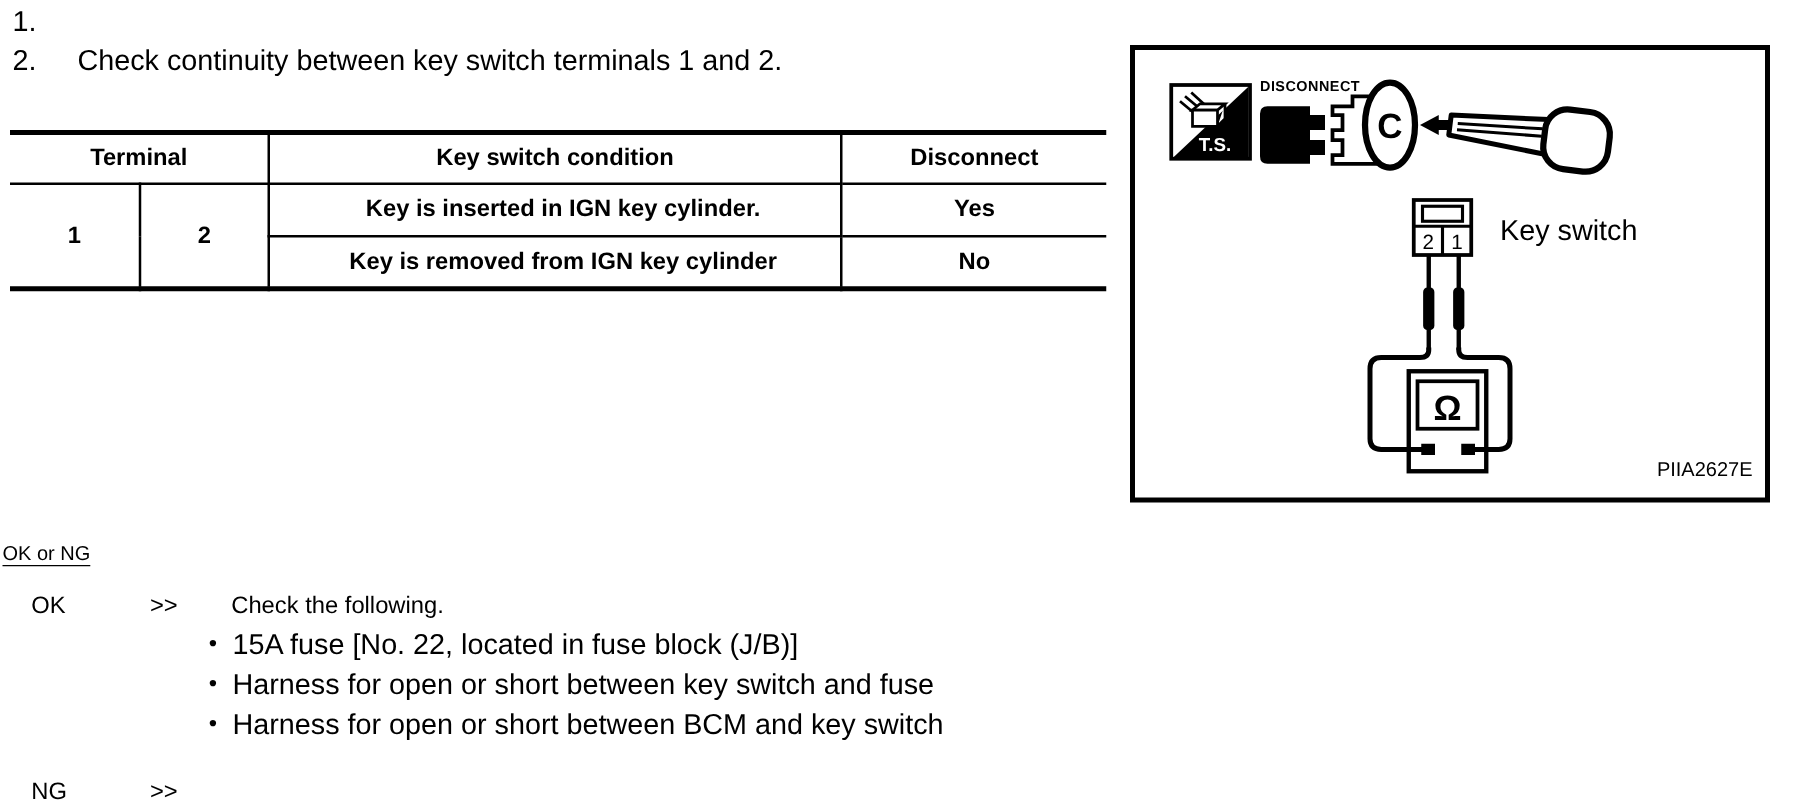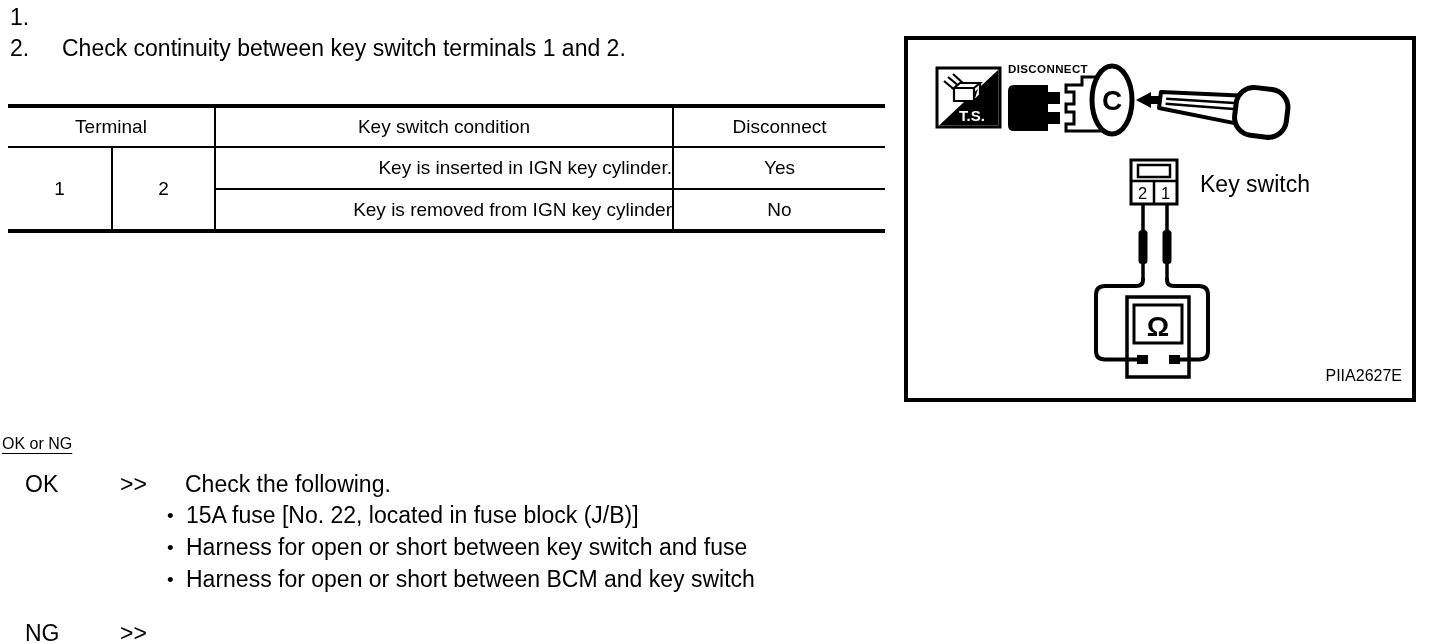--- a/index.html
+++ b/index.html
@@ -8,37 +8,37 @@
 
   
   .steps { position: absolute; left: 10px; top: 2px; font-size: 23px; }
   .step { display: flex; line-height: 31px; }
   .step-num { width: 52px; }
 
   
   .dtable { position: absolute; left: 8px; top: 104px; width: 877px;
             border-collapse: collapse; table-layout: fixed;
             border-top: 4px solid #000; border-bottom: 4px solid #000; font-size: 19px; }
-  .dtable th, .dtable td { border: 2px solid #000; font-weight: normal; text-align: center; padding: 0; }
+  .dtable th, .dtable td { border: 2px solid #000; font-weight: bold; text-align: center; padding: 0; }
   .dtable th { height: 41px; }
   .dtable td { height: 42px; }
   .dtable .no-l { border-left: none; }
   .dtable .no-r { border-right: none; }
-  .dtable .cond { text-align: right; padding-left: 13px; }
+  .dtable .cond { text-align: center; padding-left: 13px; }
 
   
   .figure { position: absolute; left: 904px; top: 36px; width: 512px; height: 366px;
             border: 4px solid #000; background: #fff; }
   .figure svg { display: block; width: 504px; height: 358px; }
   .figure text { font-family: "Liberation Sans", sans-serif; }
 
   
   .result-heading { position: absolute; left: 2px; top: 435px; font-size: 16px;
                     text-decoration: underline; text-underline-offset: 4px; }
-  .result-row { position: absolute; left: 25px; display: flex; font-size: 23px; line-height: 25px; }
+  .result-row { position: absolute; left: 25px; display: flex; font-size: 19px; line-height: 25px; }
   .row-ok { top: 472px; }
   .row-ng { top: 621px; }
   .result-label { width: 95px; }
   .arrow-wide { width: 65px; }
   .arrow-narrow { width: 40px; }
   .bullet-row { position: absolute; left: 167px; display: flex; font-size: 23px; line-height: 25px; }
   .b0 { top: 503px; } .b1 { top: 535px; } .b2 { top: 567px; }
   .bullet-glyph { width: 19px; font-size: 19px; line-height: 25px; }
 </style>
 </head>

